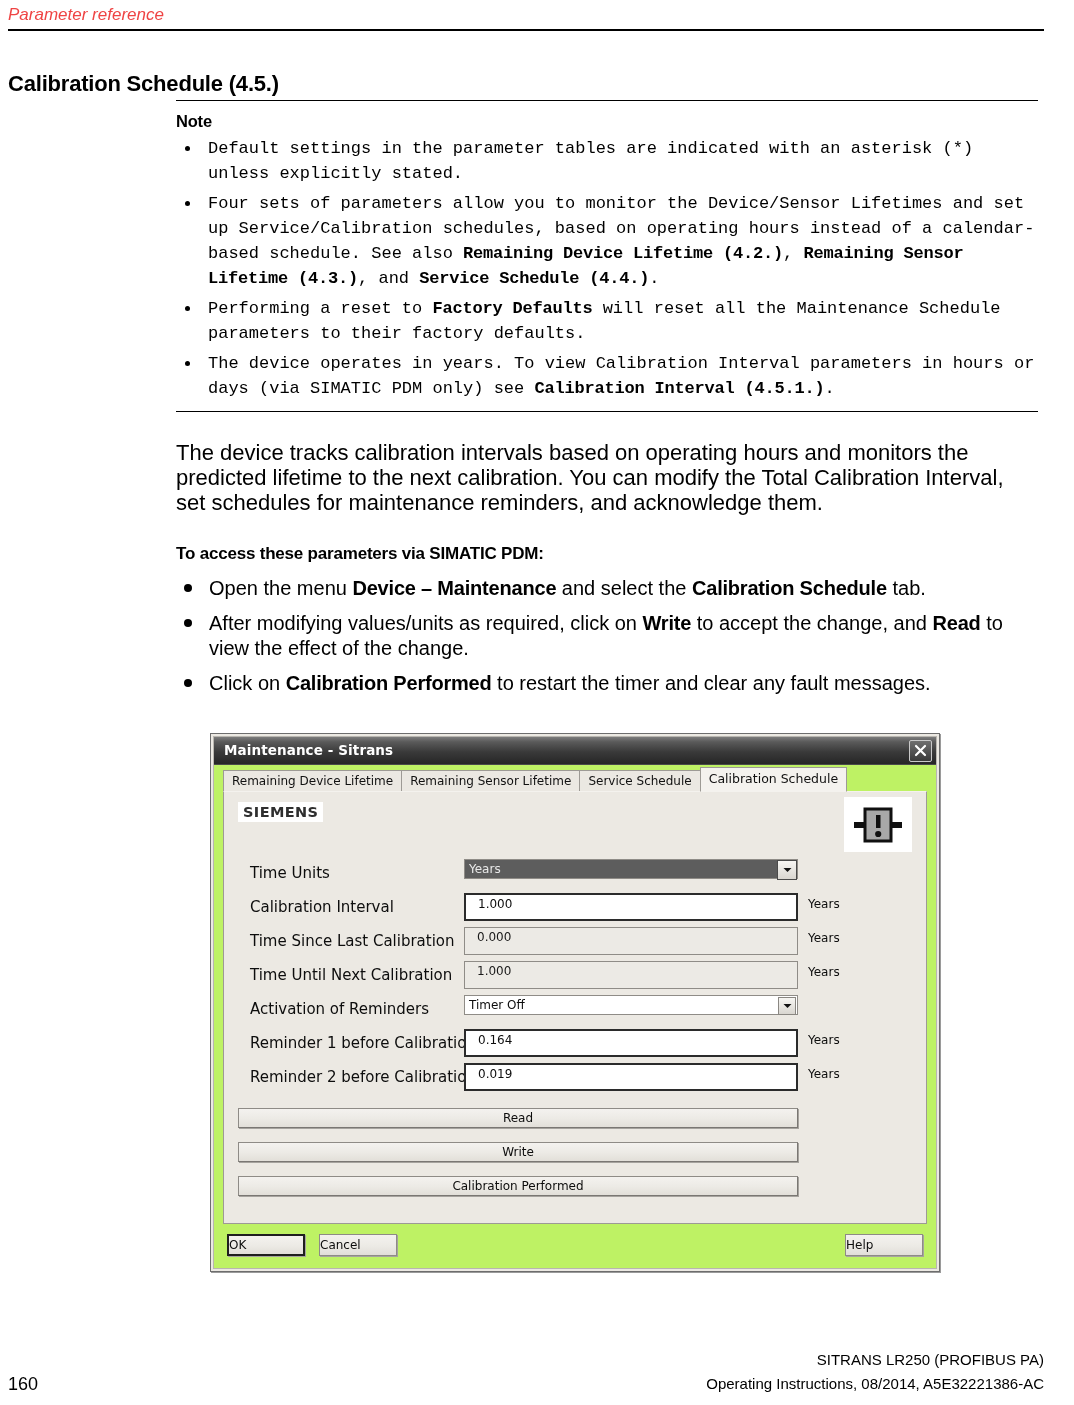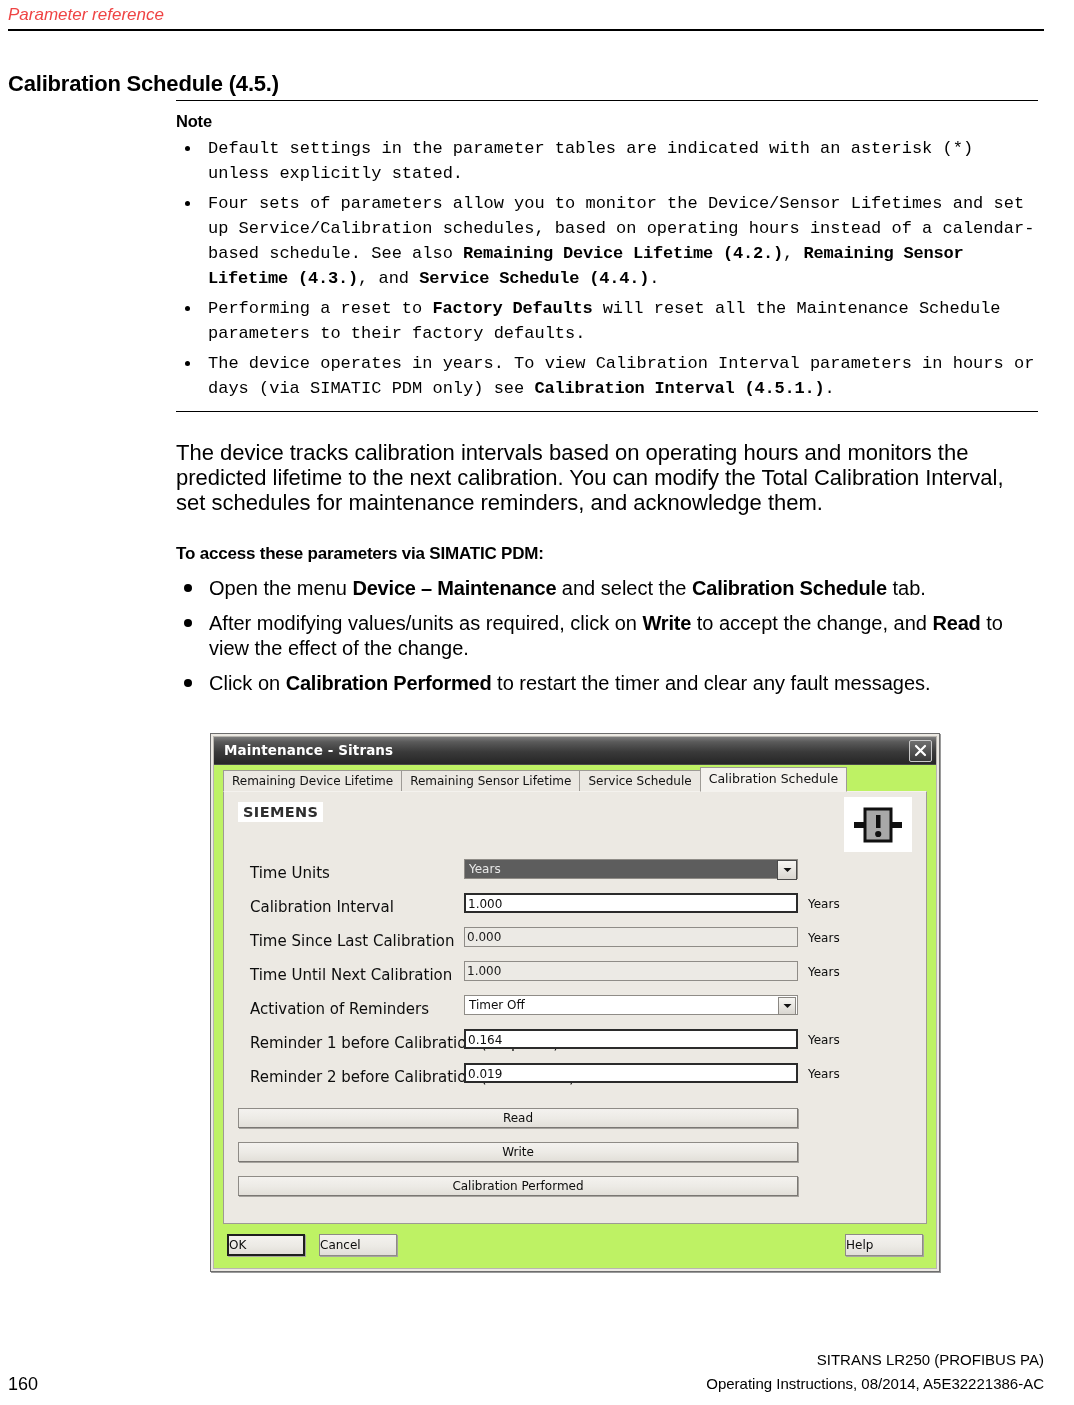--- a/index.html
+++ b/index.html
@@ -265,25 +265,25 @@
     top: 8px;
     font-size: 15px;
     color: #0d0d0d;
     white-space: nowrap;
   }
   .field {
     position: absolute;
     left: 240px;
     top: 3px;
     width: 334px;
-    height: 20px;
+    height: 28px;
     box-sizing: border-box;
     font-size: 12px;
     line-height: 18px;
-    padding-left: 2px;
+    padding-left: 12px;
     color: #0d0d0d;
     background: #ffffff;
     border: 1px solid #5c5c5c;
   }
   .field.readonly {
     background: #eceae5;
     border: 1px solid #8f8c87;
     color: #1a1a1a;
   }
   .field.emphasis { border: 2px solid #2b2b2b; }

